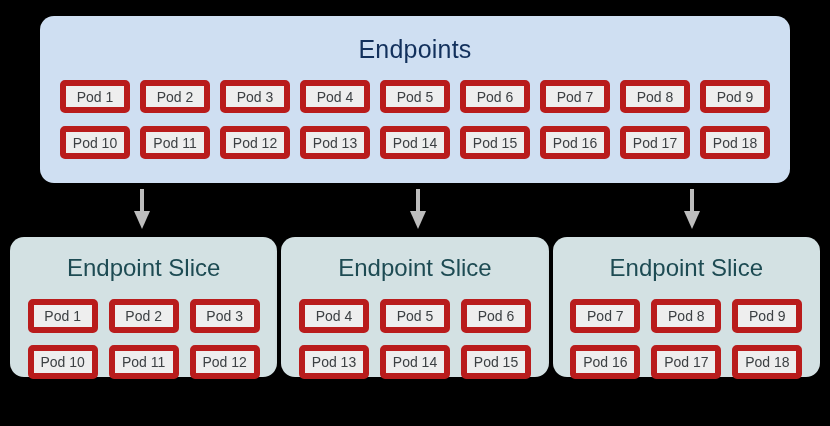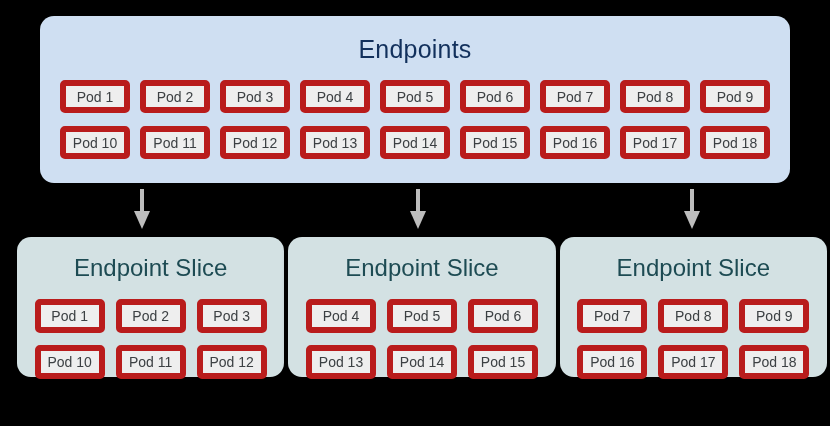--- a/index.html
+++ b/index.html
@@ -81,21 +81,21 @@
     height: 40px;
   }
   .arrow svg { display: block; }
   .arrow-1 { left: 130px; }
   .arrow-2 { left: 406px; }
   .arrow-3 { left: 680px; }
 
   
   .slices-row {
     position: absolute;
-    left: 17px;
+    left: 10px;
     top: 237px;
     width: 810px;
     height: 140px;
     display: flex;
     gap: 4px;
   }
   .slice-panel {
     flex: 1 1 0;
     background: #d3e1e3;
     border-radius: 14px;

